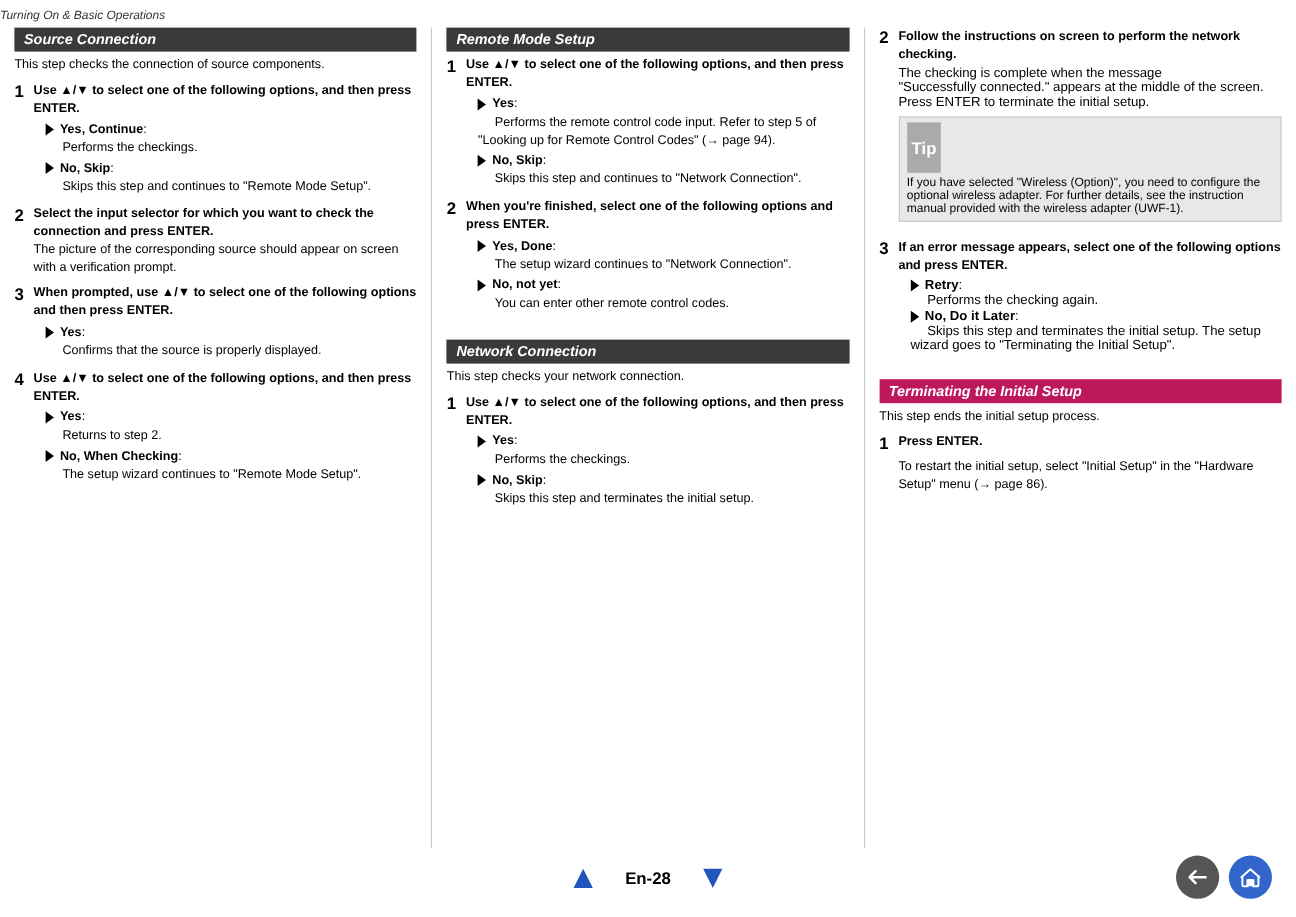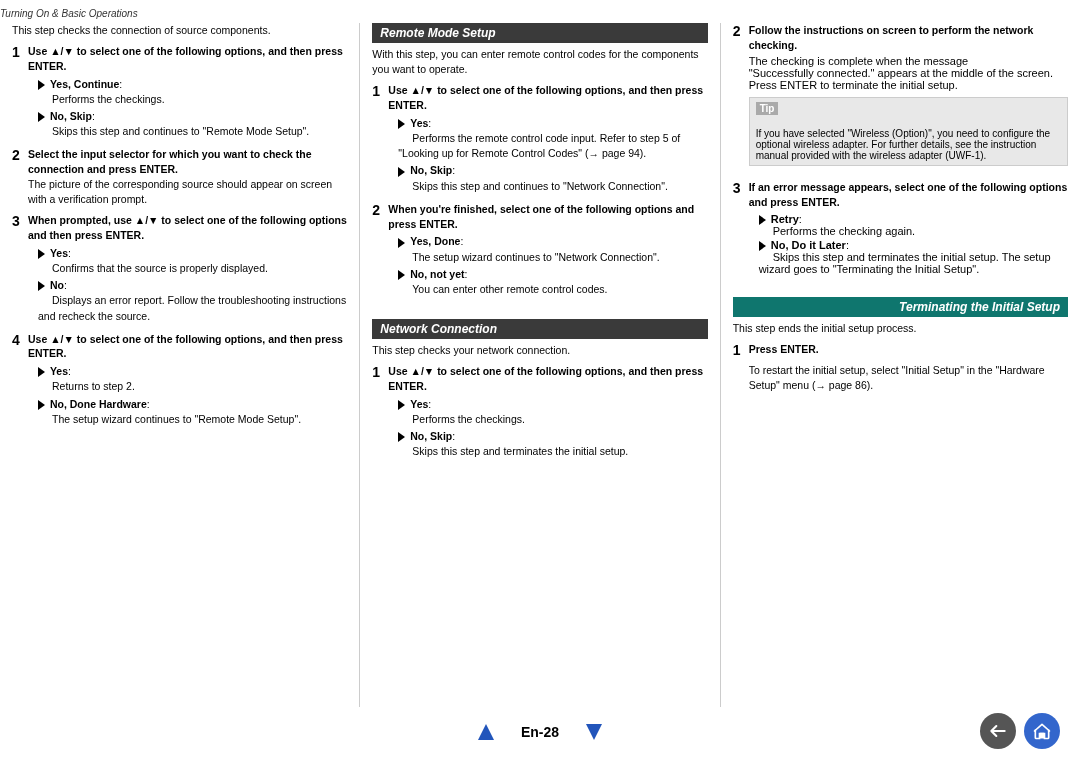--- a/index.html
+++ b/index.html
@@ -100,26 +100,26 @@
     .tip-box {
       background: #e8e8e8;
       border: 1px solid #ccc;
       padding: 4px 6px;
       margin-top: 4px;
       font-size: 10px;
     }
 
     .tip-label {
       font-weight: bold;
-      font-size: 10px;
+      font-size: 14px;
       background: #aaa;
       color: #fff;
       display: inline-block;
-      padding: 1px 4px;
-      margin-bottom: 13px;
+      padding: 13px 4px;
+      margin-bottom: 3px;
     }
 
     .page-footer {
       display: flex;
       align-items: center;
       justify-content: center;
       padding: 8px 20px;
       position: relative;
       height: 50px;
     }
@@ -181,20 +181,23 @@
 <body>
 
 <div class="page-header">
   <span>Turning On &amp; Basic Operations</span>
 </div>
 
 <div class="main-content">
 
   <div class="column">
     <div>
+      <div class="section-header">
+        <em>Source Connection</em>
+      </div>
       <div class="section-content">
         <p style="margin-bottom:6px;">This step checks the connection of source components.</p>
 
         <div class="numbered-item">
           <div class="num">1</div>
           <div class="item-content">
             <div class="item-title">Use ▲/▼ to select one of the following options, and then press ENTER.</div>
             <div class="sub-list">
               <div class="sub-item">
                 <span class="arrow-right"></span>
@@ -221,62 +224,56 @@
         <div class="numbered-item">
           <div class="num">3</div>
           <div class="item-content">
             <div class="item-title bold">When prompted, use ▲/▼ to select one of the following options and then press ENTER.</div>
             <div class="sub-list">
               <div class="sub-item">
                 <span class="arrow-right"></span>
                 <span class="sub-label bold">Yes</span>:<br>
                 <span style="padding-left:14px;">Confirms that the source is properly displayed.</span>
               </div>
-              <div class="sub-item">
-                <span class="arrow-right"></span>
-                <span class="sub-label bold">No</span>:<br>
-                <span style="padding-left:14px;">Displays an error report. Follow the troubleshooting instructions and recheck the source.</span>
-              </div>
             </div>
           </div>
         </div>
 
         <div class="numbered-item">
           <div class="num">4</div>
           <div class="item-content">
             <div class="item-title bold">Use ▲/▼ to select one of the following options, and then press ENTER.</div>
             <div class="sub-list">
               <div class="sub-item">
                 <span class="arrow-right"></span>
                 <span class="sub-label bold">Yes</span>:<br>
                 <span style="padding-left:14px;">Returns to step 2.</span>
               </div>
               <div class="sub-item">
                 <span class="arrow-right"></span>
-                <span class="sub-label bold">No, Done Hardware</span>:<br>
+                <span class="sub-label bold">No, When Checking</span>:<br>
                 <span style="padding-left:14px;">The setup wizard continues to "Remote Mode Setup".</span>
               </div>
             </div>
           </div>
         </div>
 
       </div>
     </div>
   </div>
 
   <div class="col-divider"></div>
 
   <div class="column">
 
     <div>
       <div class="section-header">
         <em>Remote Mode Setup</em>
       </div>
       <div class="section-content">
-        <p style="margin-bottom:6px;">With this step, you can enter remote control codes for the components you want to operate.</p>
 
         <div class="numbered-item">
           <div class="num">1</div>
           <div class="item-content">
             <div class="item-title bold">Use ▲/▼ to select one of the following options, and then press ENTER.</div>
             <div class="sub-list">
               <div class="sub-item">
                 <span class="arrow-right"></span>
                 <span class="sub-label bold">Yes</span>:<br>
                 <span style="padding-left:14px;">Performs the remote control code input. Refer to step 5 of "Looking up for Remote Control Codes" (→ page 94).</span>
@@ -372,21 +369,21 @@
           <div class="sub-item">
             <span class="arrow-right"></span>
             <span class="sub-label bold">No, Do it Later</span>:<br>
             <span style="padding-left:14px;">Skips this step and terminates the initial setup. The setup wizard goes to "Terminating the Initial Setup".</span>
           </div>
         </div>
       </div>
     </div>
 
     <div class="terminating-section">
-      <div class="section-header" style="background:#0f766e; font-style:italic;text-align:right;">
+      <div class="section-header" style="background:#be185d; font-style:italic;">
         <em>Terminating the Initial Setup</em>
       </div>
       <div class="section-content">
         <p style="margin-bottom:6px; margin-top:4px;">This step ends the initial setup process.</p>
 
         <div class="numbered-item">
           <div class="num">1</div>
           <div class="item-content">
             <div class="item-title bold">Press ENTER.</div>
             <div style="margin-top:6px;">To restart the initial setup, select "Initial Setup" in the "Hardware Setup" menu (→ page 86).</div>

